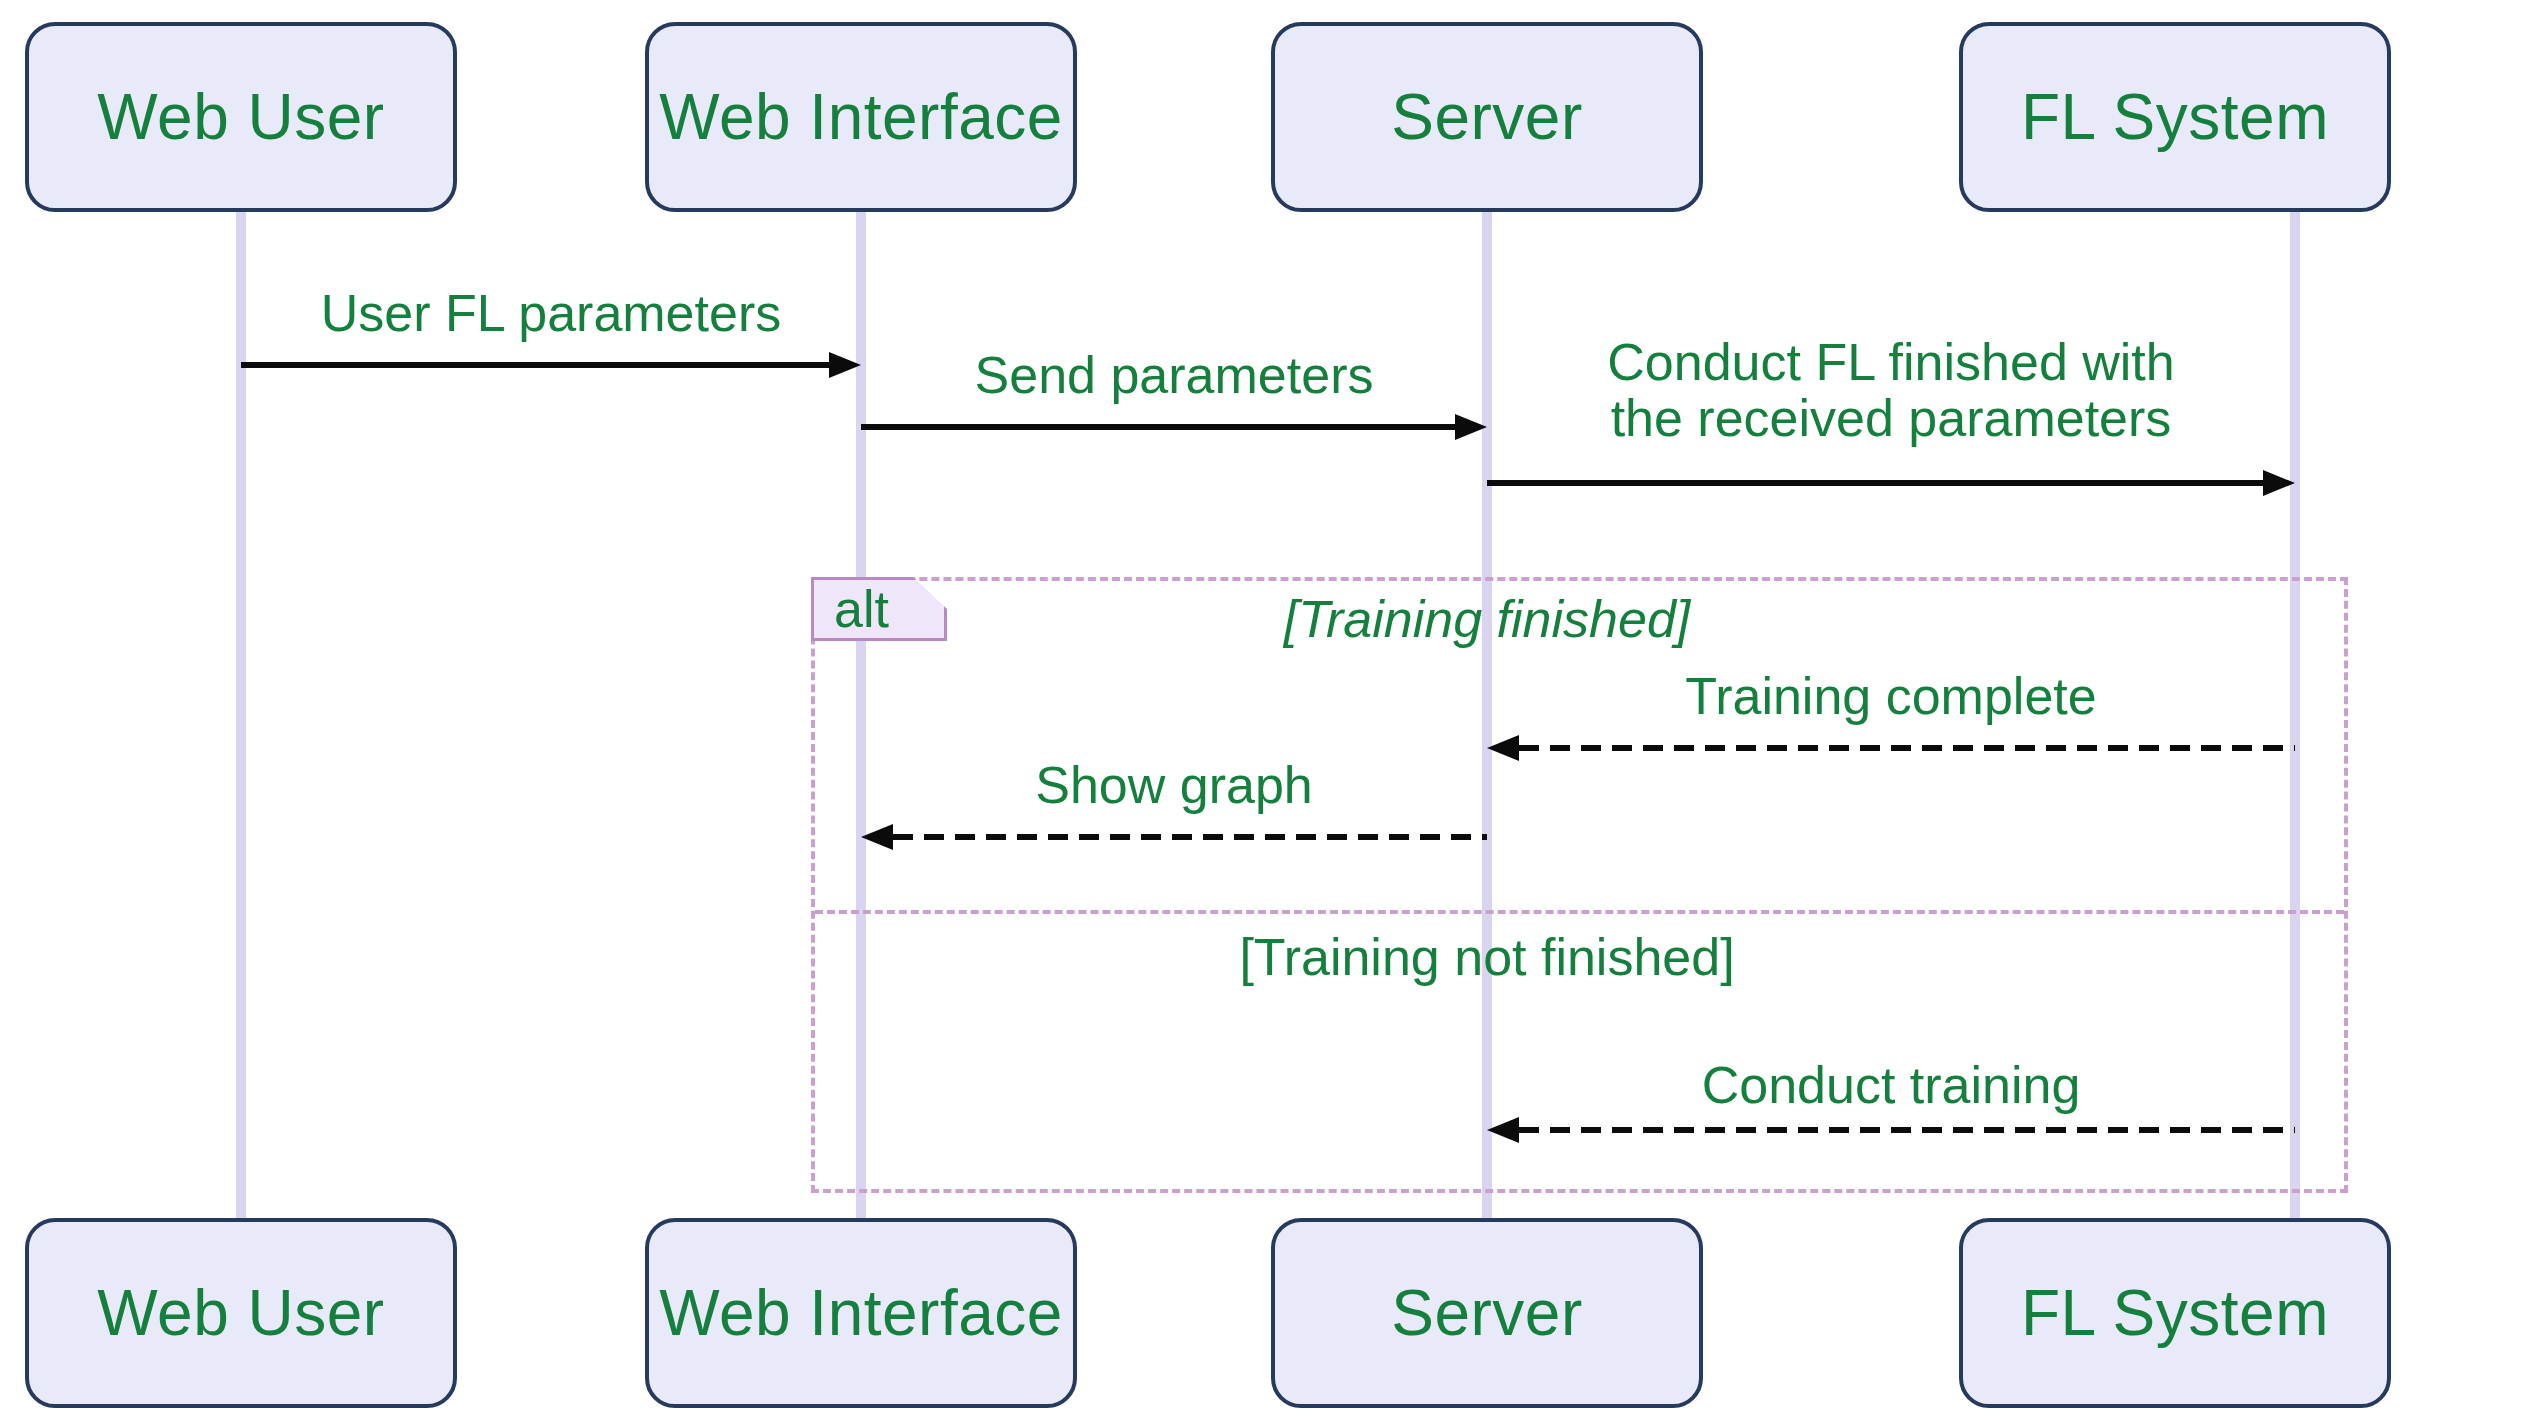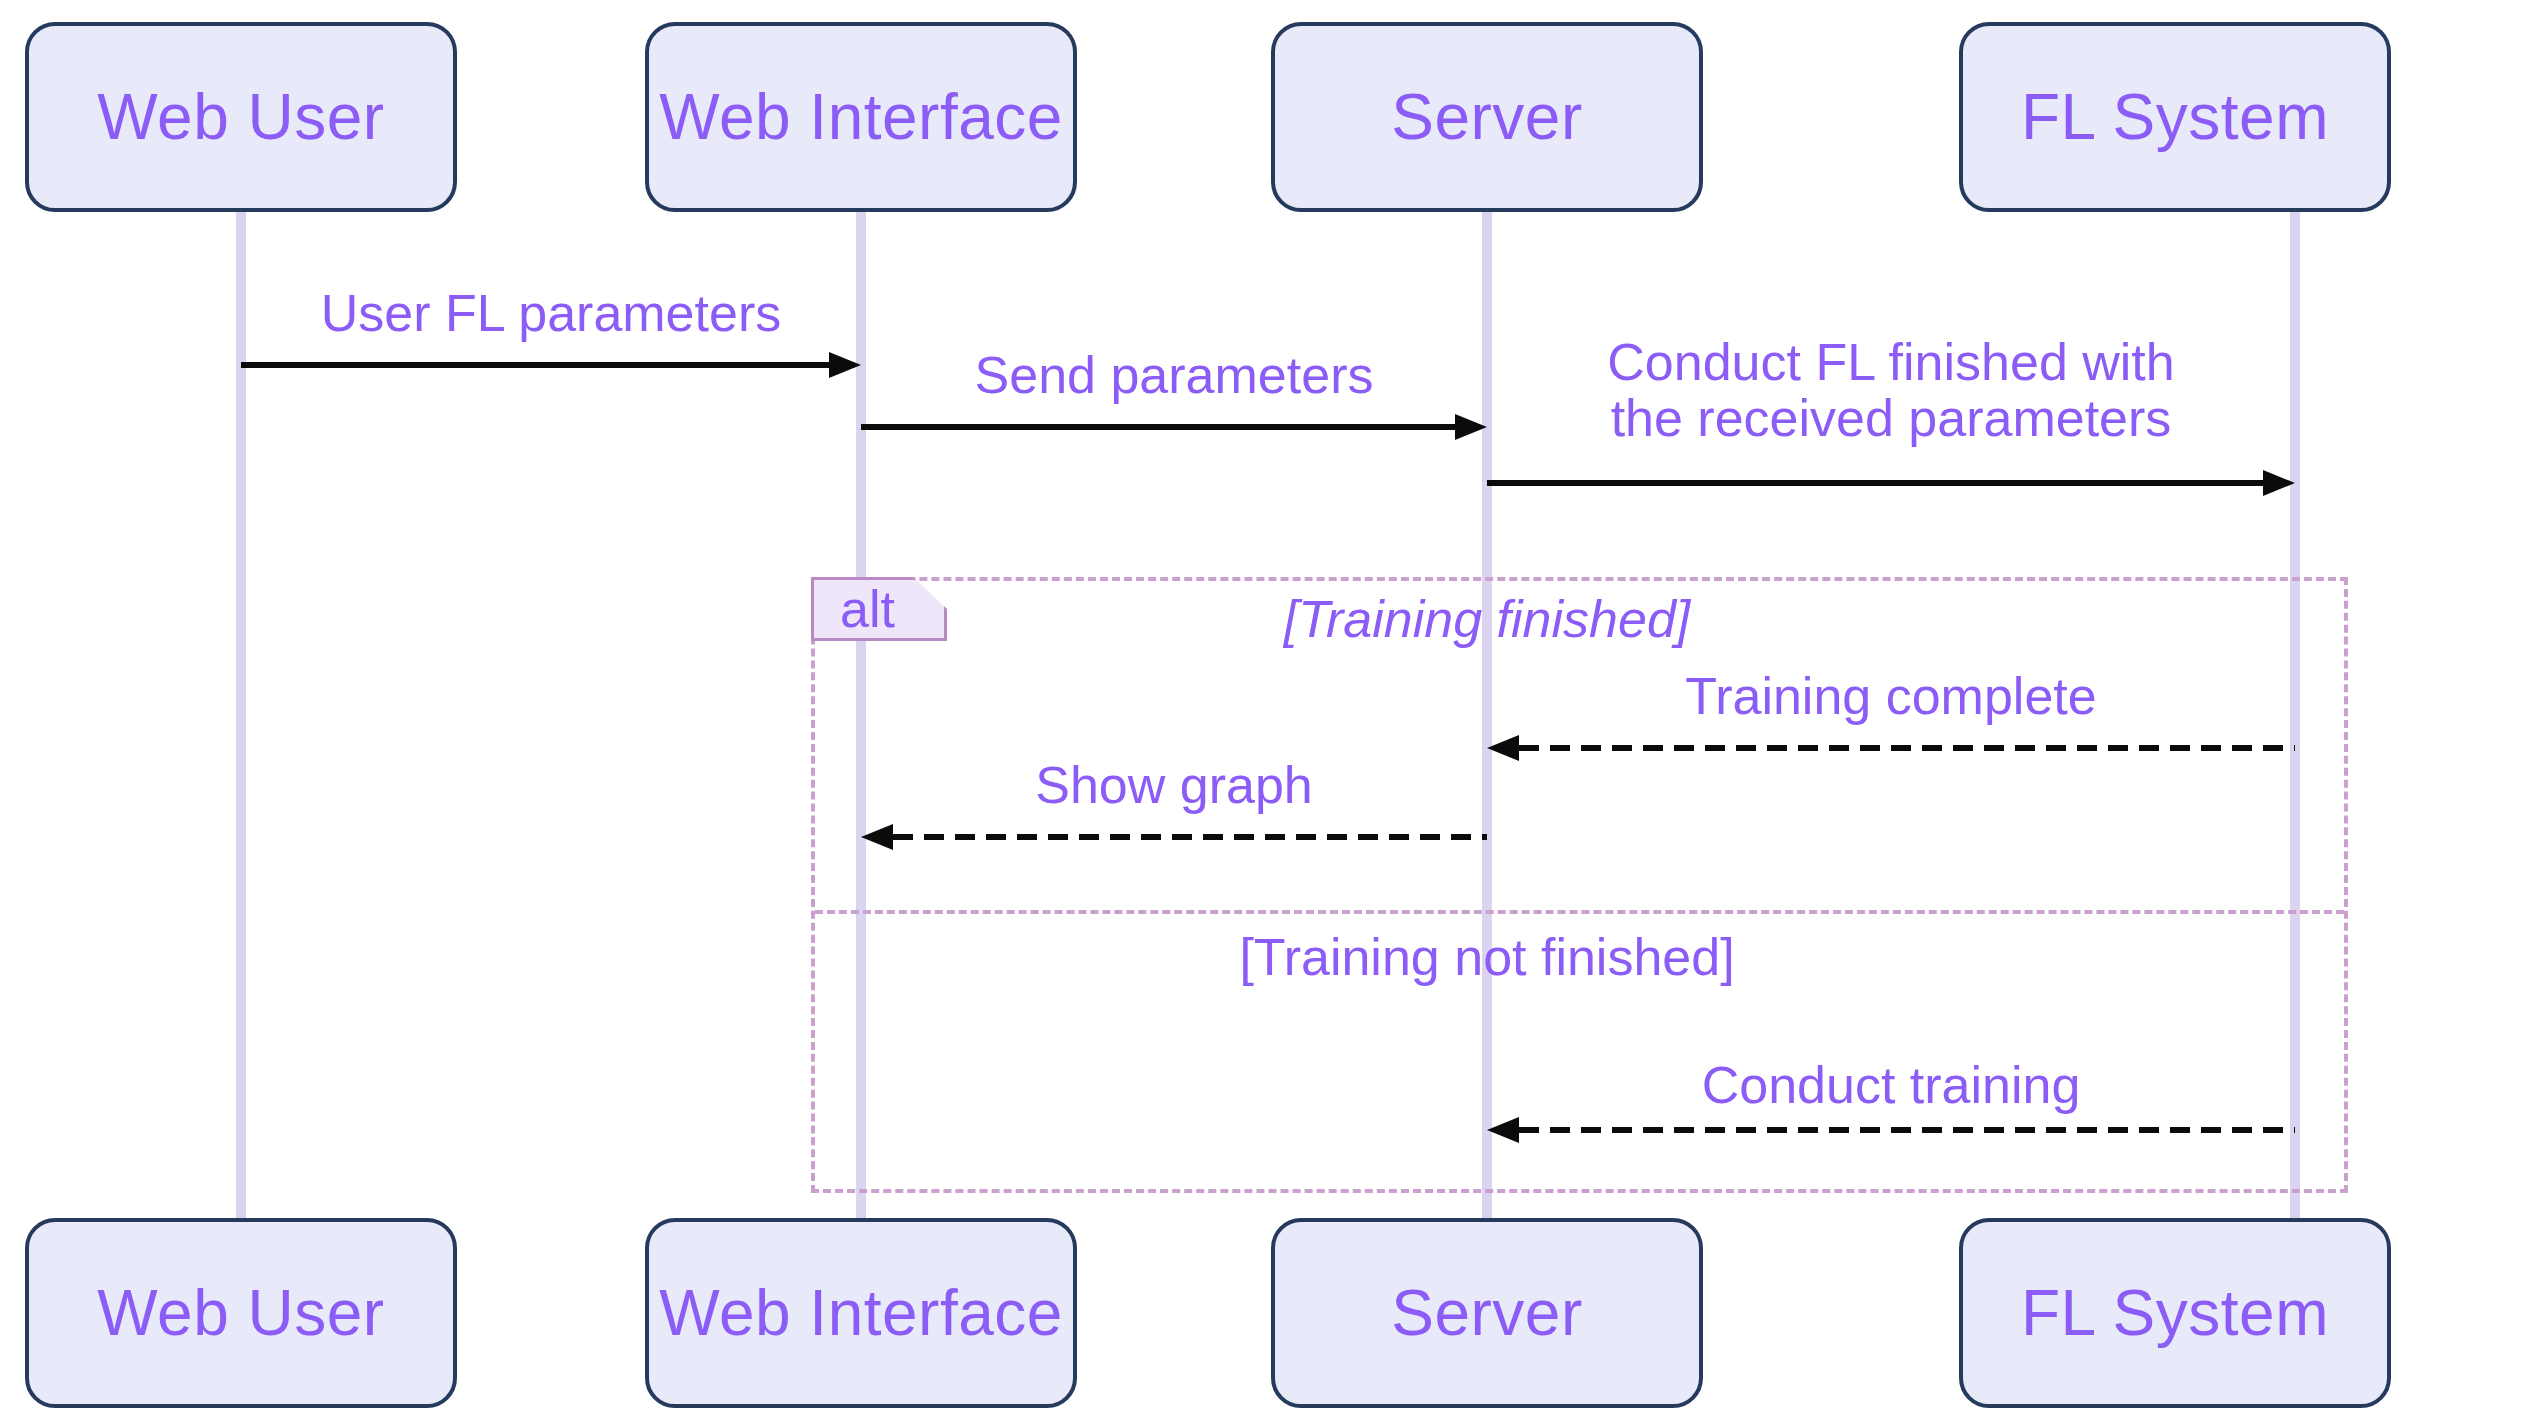--- a/index.html
+++ b/index.html
@@ -1,18 +1,18 @@
 <!DOCTYPE html>
 <html><head>
 <meta charset="utf-8">
 <style>
   html,body{margin:0;padding:0;background:#ffffff;}
   #canvas{
     position:relative;width:2538px;height:1424px;background:#ffffff;overflow:hidden;
-    font-family:"Liberation Sans","DejaVu Sans",sans-serif;color:#8b5cf6;
+    font-family:"Liberation Sans","DejaVu Sans",sans-serif;color:#15803d;
   }
   
   .actor-box{
     position:absolute;width:432px;height:190px;box-sizing:border-box;
     background:#e9eaf9;border:4px solid #263a5e;border-radius:30px;
     display:flex;align-items:center;justify-content:center;
     font-size:64px;letter-spacing:.5px;
   }
   .actor-top{top:22px;}
   .actor-bottom{top:1218px;}
@@ -40,21 +40,21 @@
     border:4px dashed #c9a0ce;
   }
   .alt-divider{
     position:absolute;left:0;top:329px;width:100%;height:0;
     border-top:4px dashed #c9a0ce;
   }
   .alt-label{
     position:absolute;left:-4px;top:-4px;width:136px;height:64px;box-sizing:border-box;
     background:#efe7f9;border:3px solid #b78ac5;
     clip-path:polygon(0 0,75% 0,100% 50%,100% 100%,0 100%);
-    font-size:52px;display:flex;align-items:center;padding-left:26px;
+    font-size:52px;display:flex;align-items:center;padding-left:20px;
   }
   .guard{
     position:absolute;transform:translateX(-50%);white-space:nowrap;
     font-size:52px;line-height:58px;
   }
 </style>
 </head>
 <body>
 
 <div id="canvas">

